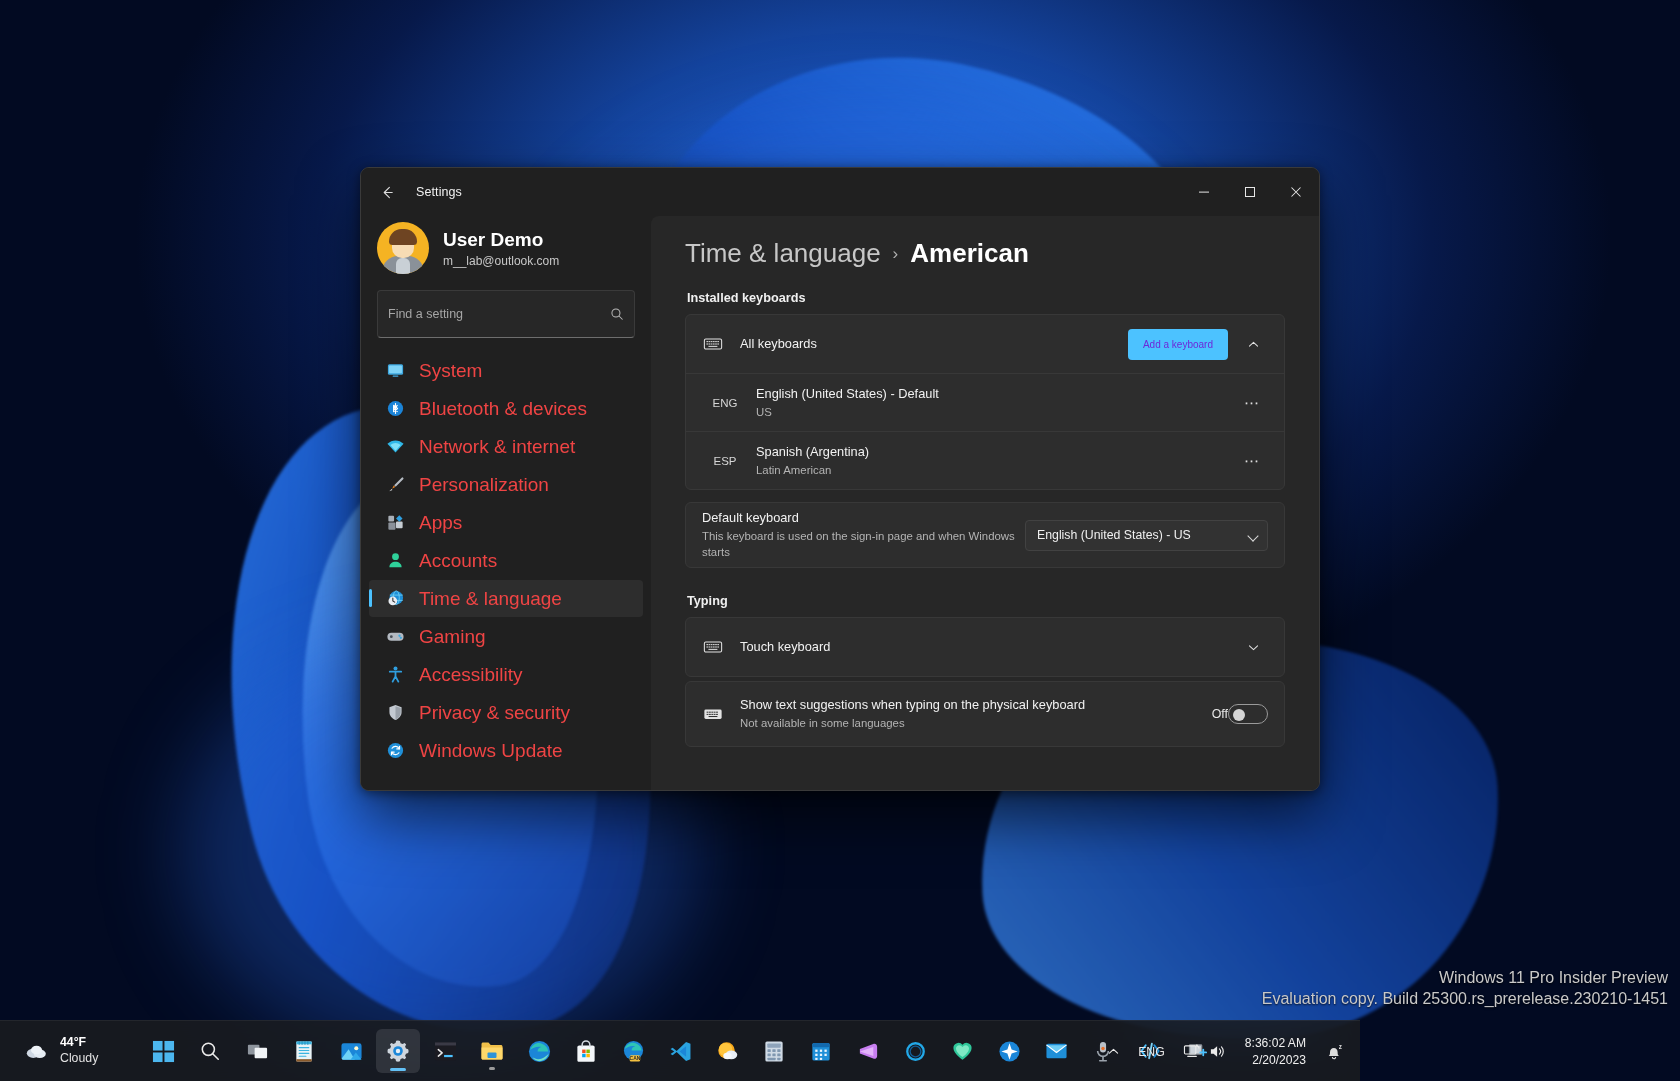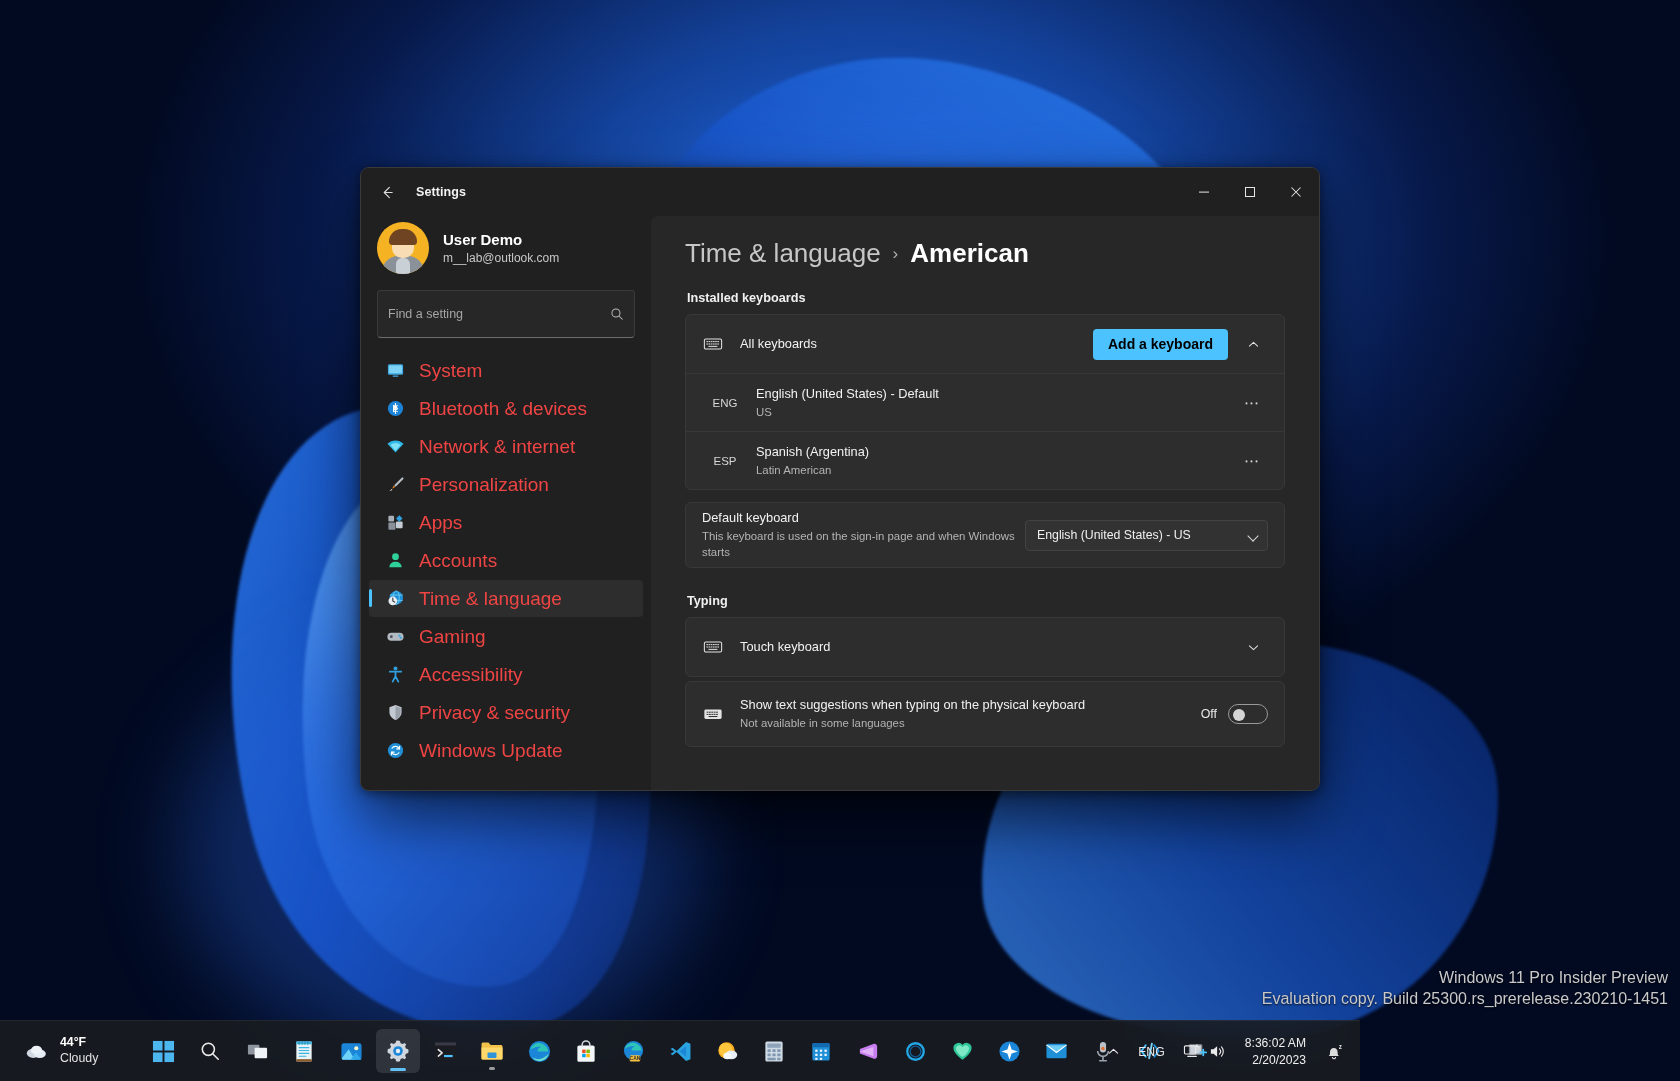--- a/index.html
+++ b/index.html
@@ -52,21 +52,21 @@
     background: #202020;
     position: relative;
   }
   #back-btn {
     width: 34px; height: 30px; margin-left: 9px;
     display: flex; align-items: center; justify-content: center;
     border-radius: 4px; color: #dcdcdc; font-size: 15px;
     cursor: pointer;
   }
   #titlebar-title {
-    font-size: 12.5px; font-weight: bold; color: #f2f2f2;
+    font-size: 12.5px; font-weight: normal; color: #f2f2f2;
     margin-left: 12px; letter-spacing: .1px;
   }
   .wincontrols { position: absolute; right: 0; top: 0; display: flex; height: 48px; }
   .wincontrol {
     width: 46px; height: 48px;
     display: flex; align-items: center; justify-content: center;
     color: #e6e6e6; cursor: pointer;
   }
 
   
@@ -99,21 +99,21 @@
   }
   #avatar .body {
     position: absolute; left: 5px; bottom: -4px; width: 42px; height: 22px;
     background: #8a9199; border-radius: 16px 16px 0 0;
   }
   #avatar .shirt {
     position: absolute; left: 19px; bottom: -4px; width: 14px; height: 20px;
     background: #c9d0d6; border-radius: 6px 6px 0 0;
   }
   #account-text { margin-left: 14px; }
-  #account-name { font-size: 15px; font-weight: bold; color: #ffffff; line-height: 1.35; }
+  #account-name { font-size: 19px; font-weight: bold; color: #ffffff; line-height: 1.35; }
   #account-email { font-size: 12px; color: #c8c8c8; line-height: 1.35; }
 
   #searchbox {
     margin: 0 16px 14px 16px;
     height: 48px;
     background: #272727;
     border: 1px solid #3a3a3a;
     border-bottom: 1px solid #6e6e6e;
     border-radius: 4px;
     display: flex; align-items: center;
@@ -191,23 +191,23 @@
   .rowicon {
     width: 22px; flex: 0 0 22px; margin-right: 16px;
     display: flex; align-items: center; justify-content: center;
     color: #e3e3e3;
   }
   .row-main { flex: 1; min-width: 0; }
   .row-title { font-size: 12.8px; color: #f2f2f2; line-height: 1.45; }
   .row-sub { font-size: 11.4px; color: #b4b4b4; line-height: 1.45; }
 
   .btn-accent {
-    background: #4cc2ff; color: #000000;
+    background: #4cc2ff; color: #6d28d9;
     border: none; border-radius: 4px;
-    font-size: 14px; font-weight: 700;
+    font-size: 10px; font-weight: 400;
     height: 31px; padding: 0 15px; cursor: pointer;
     font-family: "Liberation Sans", sans-serif;
   }
   .chev-btn {
     width: 30px; height: 30px; margin-left: 10px;
     display: flex; align-items: center; justify-content: center;
     color: #e0e0e0; border-radius: 4px; cursor: pointer;
   }
 
   .lang-tag {
@@ -243,21 +243,21 @@
     min-width: 196px;
   }
   .combo-wrap { position: relative; display: inline-flex; align-items: center; }
   .combo-wrap::after {
     content: ""; position: absolute; right: 11px; top: 12px;
     width: 7px; height: 7px;
     border-right: 1.4px solid #d8d8d8; border-bottom: 1.4px solid #d8d8d8;
     transform: rotate(45deg); pointer-events: none;
   }
 
-  .toggle-wrap { display: flex; align-items: center; gap: 11px; text-align: right; }
+  .toggle-wrap { display: flex; align-items: center; gap: 0; text-align: right; }
   .toggle-label { font-size: 12.4px; color: #e8e8e8; }
   .toggle {
     width: 40px; height: 20px; border-radius: 10px;
     background: #2d2d2d; border: 1px solid #9a9a9a;
     position: relative; cursor: pointer; flex: 0 0 40px;
   }
   .toggle .knob {
     position: absolute; left: 4px; top: 4px;
     width: 12px; height: 12px; border-radius: 50%;
     background: #d4d4d4;

